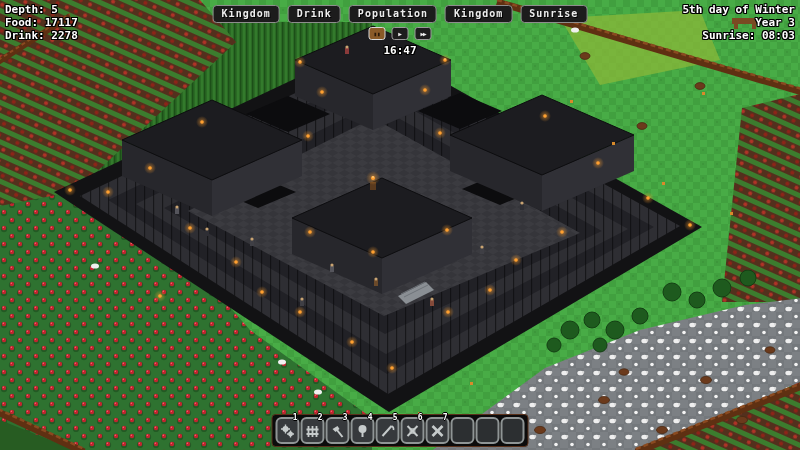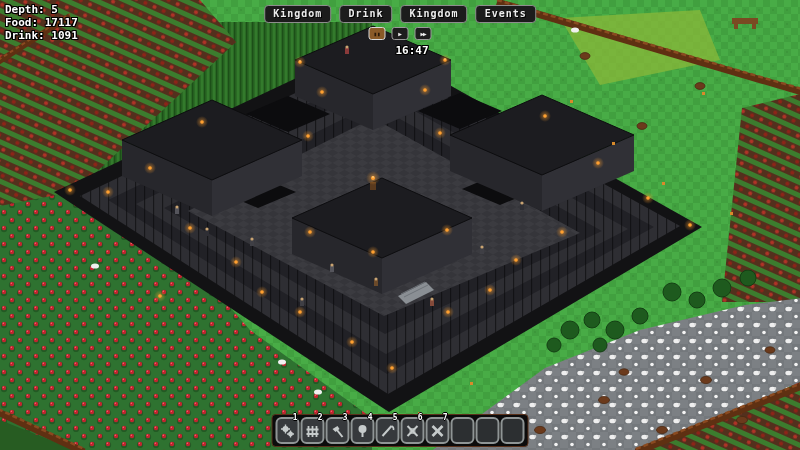--- a/index.html
+++ b/index.html
@@ -12,21 +12,21 @@
   .hud-tr{position:absolute;top:3px;right:5px;text-align:right;}
   .menu{position:absolute;top:5px;left:50%;transform:translateX(-50%);display:flex;gap:8px;}
   .menu-btn{background:#1c1c1c;border:1px solid #8d8d8d;border-radius:4px;color:#ededed;
     font-family:inherit;font-weight:bold;font-size:10px;letter-spacing:1px;padding:2px 8px 3px;
     text-shadow:1px 1px #000;cursor:pointer;}
   .playback{position:absolute;top:27px;left:50%;transform:translateX(-50%);display:flex;gap:6px;align-items:center;}
   .pb-btn{width:17px;height:13px;display:flex;align-items:center;justify-content:center;
     background:#1d1d1d;border:1px solid #9a9a9a;border-radius:3px;color:#eee;font-size:6px;
     font-family:inherit;padding:0;cursor:pointer;line-height:1;}
   .pb-btn.active{background:#8a5a28;border-color:#d8d8d8;color:#2a1808;}
-  .clock{position:absolute;top:44px;left:50%;transform:translateX(-50%);margin-left:12px;}
+  .clock{position:absolute;top:44px;left:50%;transform:translateX(-50%);}
   .toolbar{position:absolute;bottom:3px;left:50%;transform:translateX(-50%);display:flex;gap:1px;
     background:#0b0b0b;border:1px solid #59301a;border-radius:4px;padding:2px 3px;}
   .slot{position:relative;width:20px;height:23px;background:#36393c;border:2px solid #8f9595;
     border-radius:6px;display:flex;align-items:center;justify-content:center;cursor:pointer;}
   .slot.empty{background:#2c2f31;}
   .slot .num{position:absolute;top:-5px;right:0;font-size:8px;line-height:8px;color:#fff;font-weight:bold;
     text-shadow:1px 0 #000,-1px 0 #000,0 1px #000,0 -1px #000;}
   .slot svg{display:block;}
 </style>
 </head>
@@ -384,29 +384,35 @@
           <rect x="732" y="18" width="26" height="6"></rect>
           <rect x="734" y="24" width="4" height="5"></rect>
           <rect x="752" y="24" width="4" height="5"></rect>
         </g>
     </g>
   </svg>
 
   <div class="hud-tl hud-text">
     <div>Depth: 5</div>
     <div>Food: 17117</div>
-    <div>Drink: 1091</div>
+    <div>Drink: 2278</div>
   </div>
 
+  <div class="hud-tr hud-text">
+    <div>5th day of Winter</div>
+    <div>Year 3</div>
+    <div>Sunrise: 08:03</div>
+  </div>
 
   <div class="menu">
     <button class="menu-btn">Kingdom</button>
     <button class="menu-btn">Drink</button>
+    <button class="menu-btn">Population</button>
     <button class="menu-btn">Kingdom</button>
-    <button class="menu-btn">Events</button>
+    <button class="menu-btn">Sunrise</button>
   </div>
 
   <div class="playback">
     <button class="pb-btn active">
       <span>▮▮</span>
     </button>
     <button class="pb-btn">
       <span>▶</span>
     </button>
     <button class="pb-btn">

